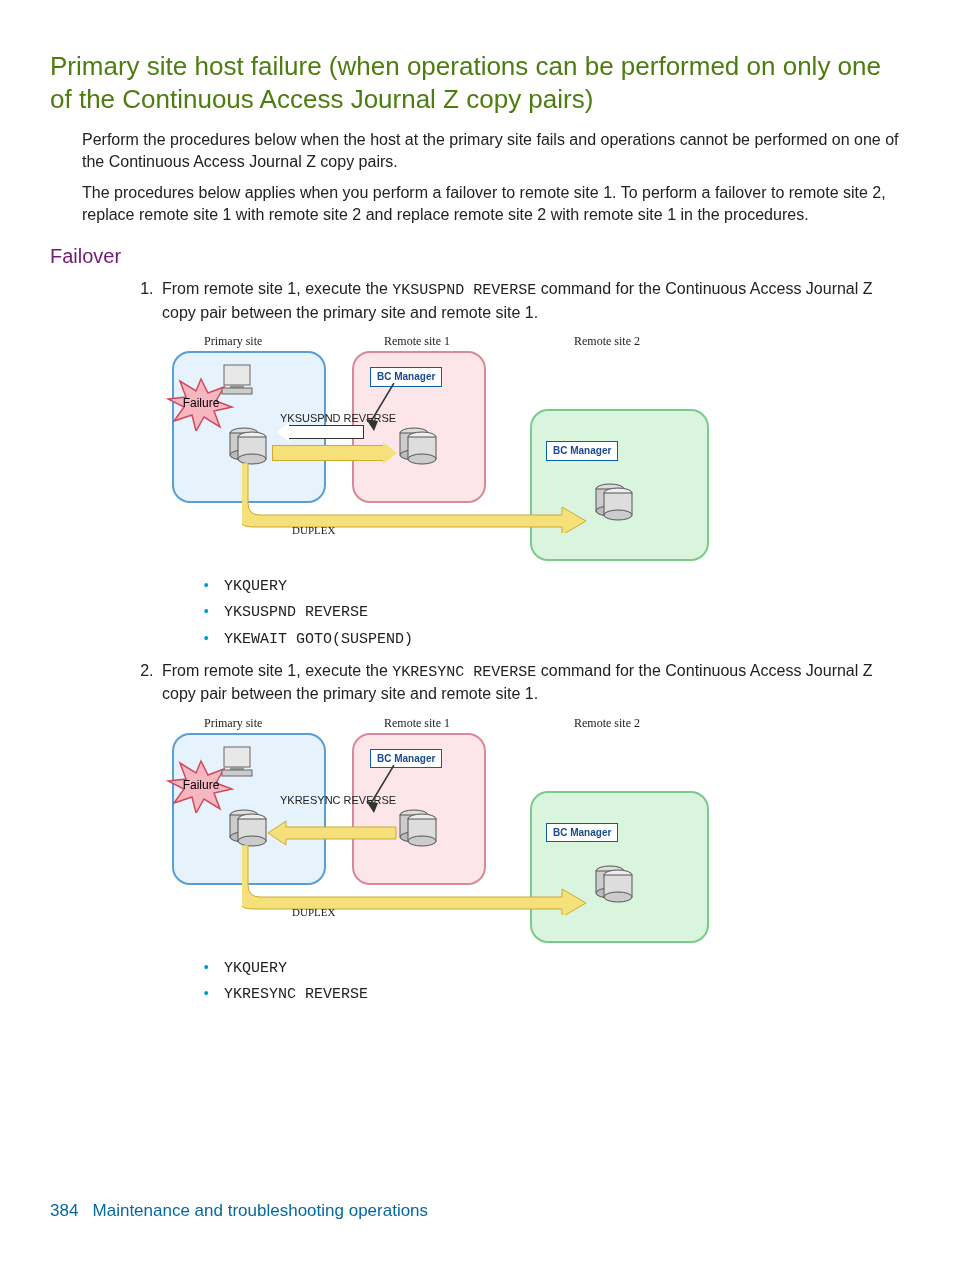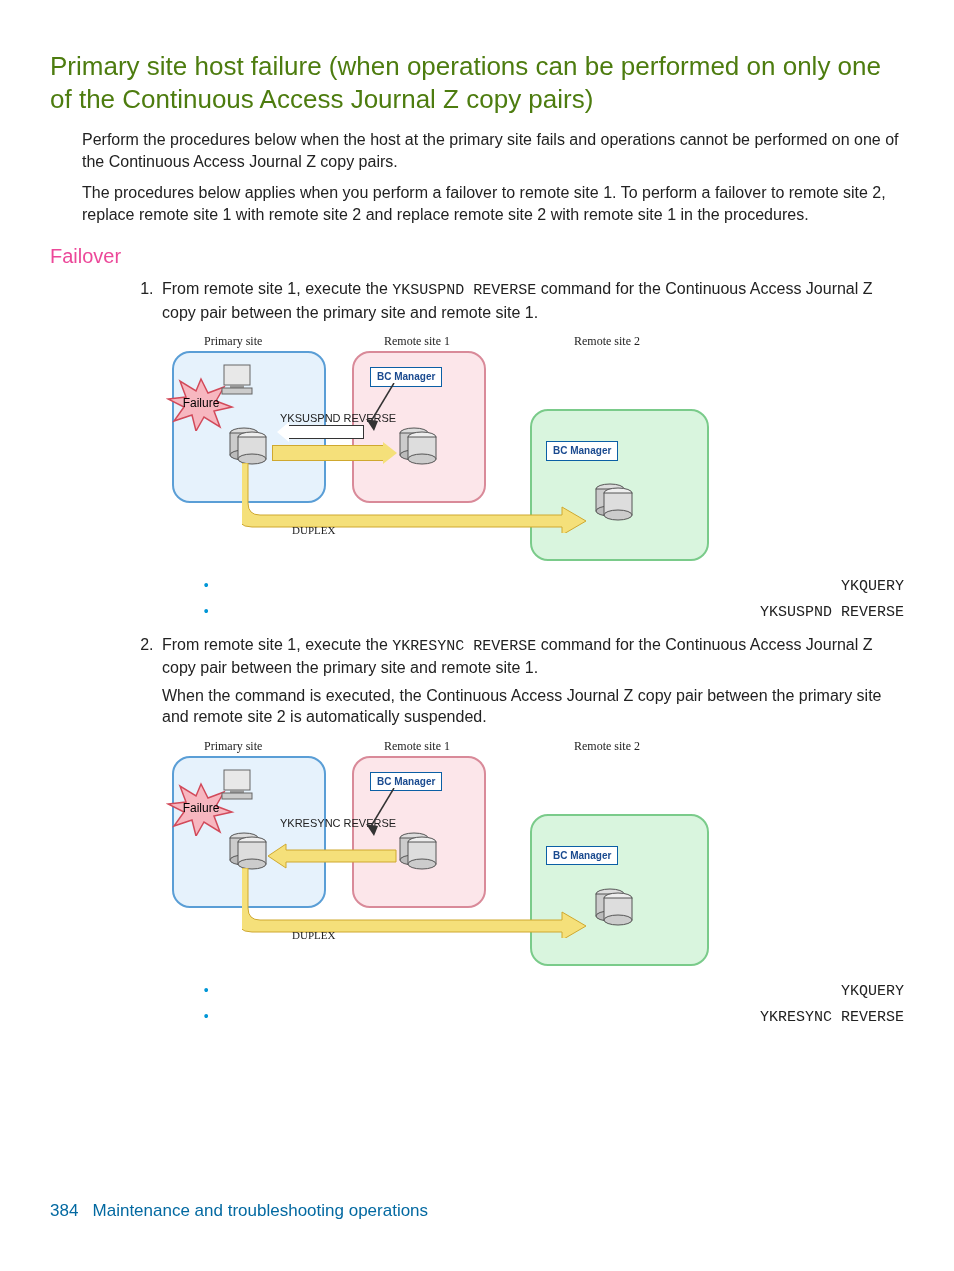--- a/index.html
+++ b/index.html
@@ -12,21 +12,21 @@
     width: 854px;
   }
   h1 {
     color: #4d7c0f;
     font-weight: 300;
     font-size: 26px;
     margin: 10px 0 14px 0;
     line-height: 1.25;
   }
   h2 {
-    color: #ec4899;
+    color: #701a75;
     font-weight: 300;
     font-size: 20px;
     margin: 18px 0 6px 0;
   }
   .body-text {
     margin-left: 32px;
     margin-top: 8px;
     margin-bottom: 10px;
   }
   ol {
@@ -34,21 +34,20 @@
     padding-left: 36px;
   }
   ol > li {
     padding-left: 4px;
     margin-bottom: 6px;
   }
   ul {
     margin: 8px 0 10px 0;
     padding-left: 62px;
     list-style: none;
-    text-align: right;
   }
   ul li {
     position: relative;
     padding-left: 0;
     margin: 6px 0;
   }
   ul li::before {
     content: "•";
     color: #0096d6;
     position: absolute;
@@ -231,28 +230,28 @@
         <div class="yellow-arrow" style="left:100px; top:112px; width:110px;"></div>
         <svg style="position:absolute; left:70px; top:130px;" width="360" height="70">
           <path d="M 6 0 L 6 40 Q 6 52 18 52 L 320 52 L 320 44 L 344 58 L 320 72 L 320 64 L 10 64 Q -6 64 -6 48 L -6 0 Z" fill="#f5e07a" stroke="#cfa82f"></path>
         </svg>
         <div class="site-label" style="left:120px; top:190px; font-size:11px;">DUPLEX</div>
       </div>
 
       <ul>
         <li class="mono">YKQUERY</li>
         <li class="mono">YKSUSPND REVERSE</li>
+        <li class="mono">YKEWAIT GOTO(SUSPEND)</li>
       </ul>
     </div>
   </li>
 
   <li>
     <div class="li-inner">
       <span>From remote site 1, execute the </span><span class="mono">YKRESYNC REVERSE</span><span> command for the Continuous Access Journal Z copy pair between the primary site and remote site 1.</span>
-      <p>When the command is executed, the Continuous Access Journal Z copy pair between the primary site and remote site 2 is automatically suspended.</p>
 
       
       <div class="diagram">
         <div class="site-label" style="left:32px; top:0;">Primary site</div>
         <div class="site-label" style="left:212px; top:0;">Remote site 1</div>
         <div class="site-label" style="left:402px; top:60;">Remote site 2</div>
 
         <div class="site-box primary"></div>
         <div class="site-box remote1"></div>
         <div class="site-box remote2"></div>

